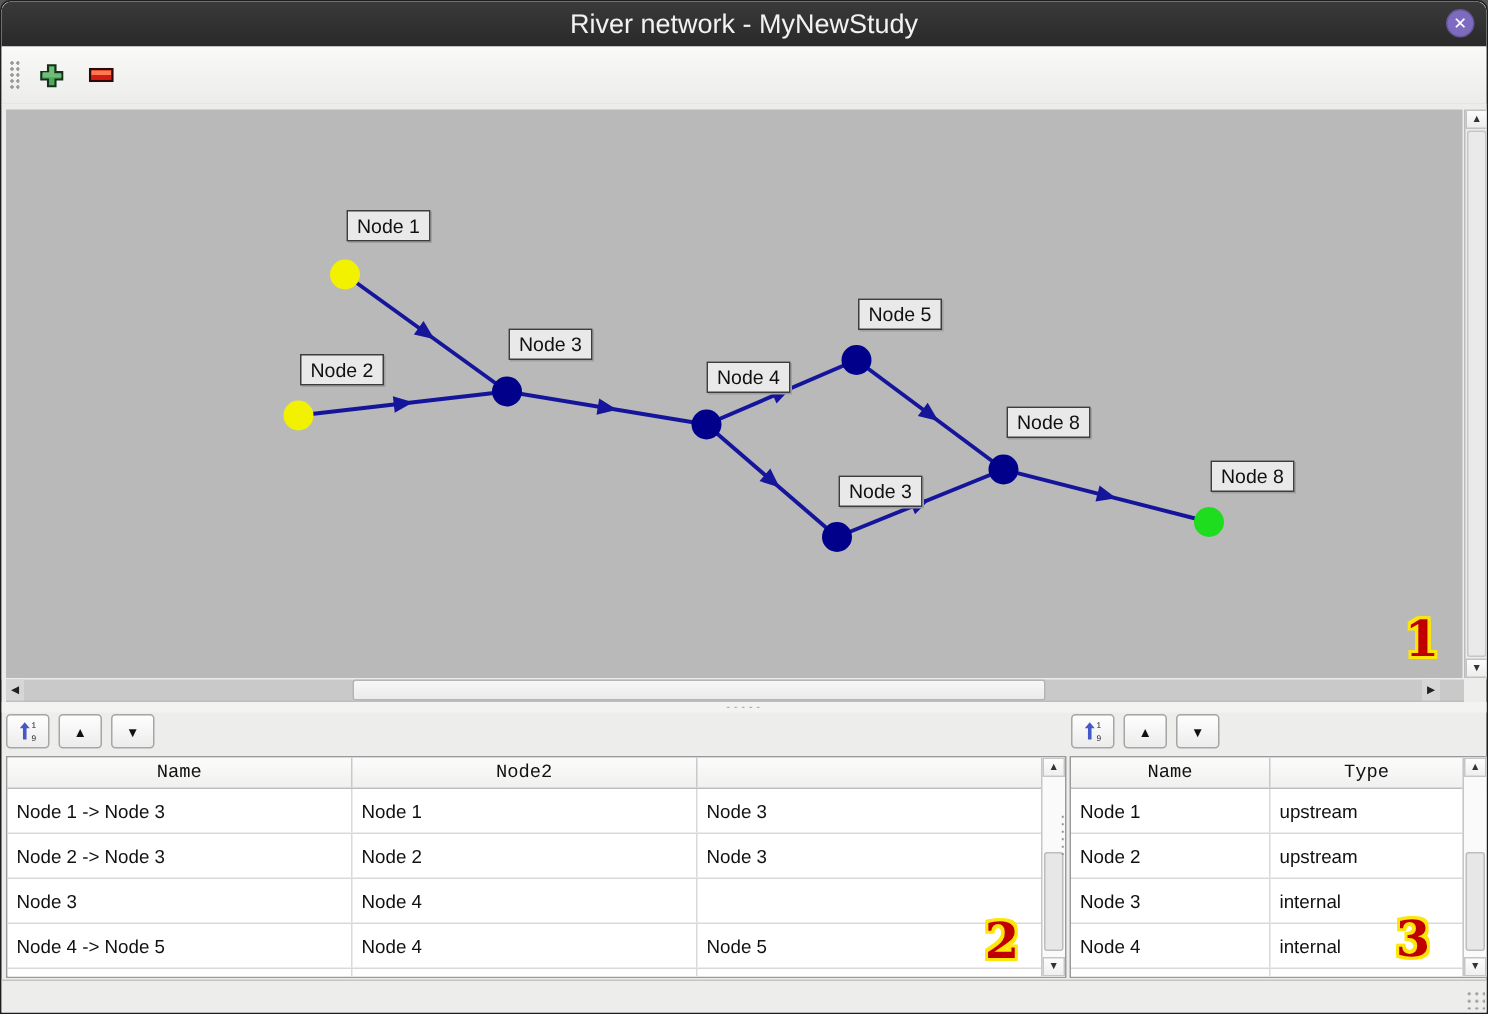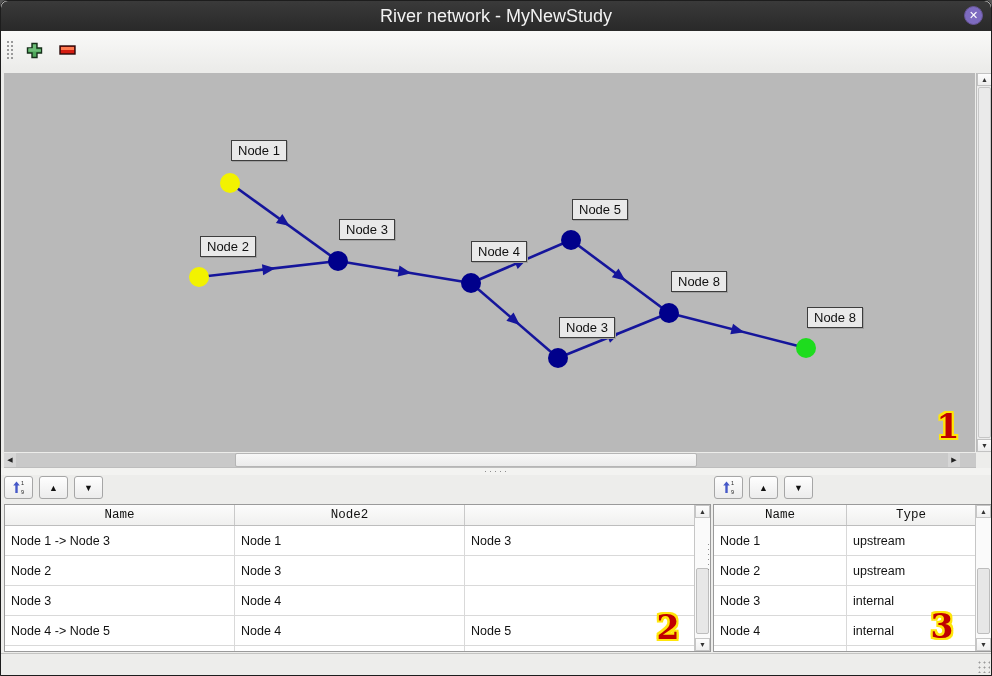--- a/index.html
+++ b/index.html
@@ -170,20 +170,21 @@
   <div class="thead">
         <div class="th" style="width: 230px;">Name</div>
         <div class="th" style="width: 230px;">Node2</div>
       </div>
       <div class="trow">
         <div class="td" style="width: 230px;">Node 1 -&gt; Node 3</div>
         <div class="td" style="width: 230px;">Node 1</div>
         <div class="td" style="width: 230px;">Node 3</div>
       </div>
       <div class="trow">
+        <div class="td" style="width: 230px;">Node 2 -&gt; Node 3</div>
         <div class="td" style="width: 230px;">Node 2</div>
         <div class="td" style="width: 230px;">Node 3</div>
       </div>
       <div class="trow">
         <div class="td" style="width: 230px;">Node 3</div>
         <div class="td" style="width: 230px;">Node 4</div>
       </div>
       <div class="trow">
         <div class="td" style="width: 230px;">Node 4 -&gt; Node 5</div>
         <div class="td" style="width: 230px;">Node 4</div>

